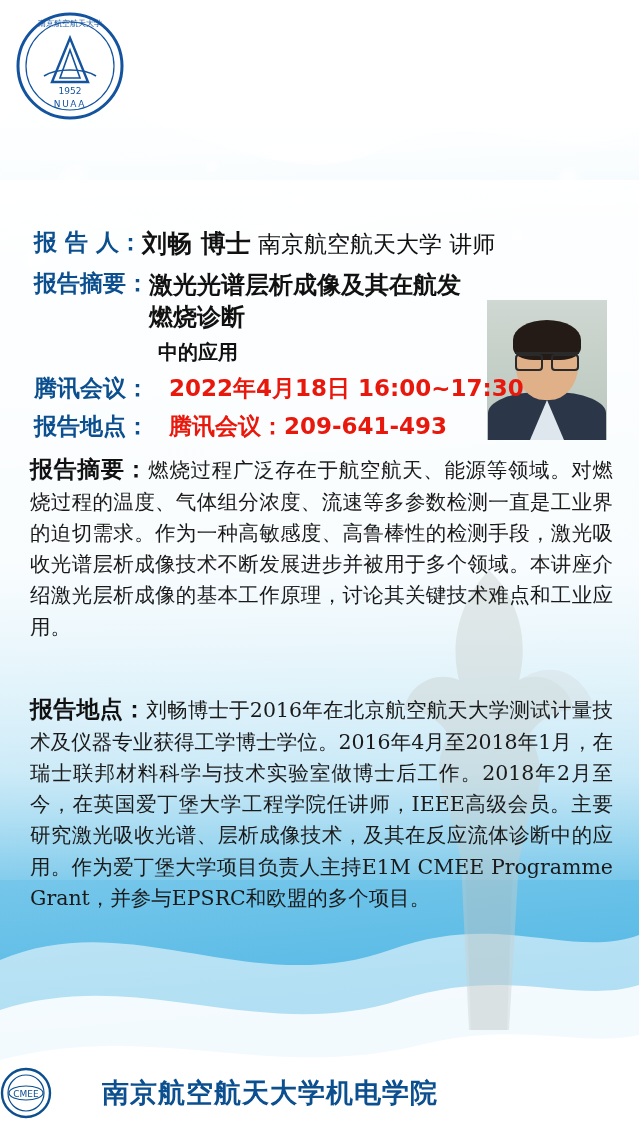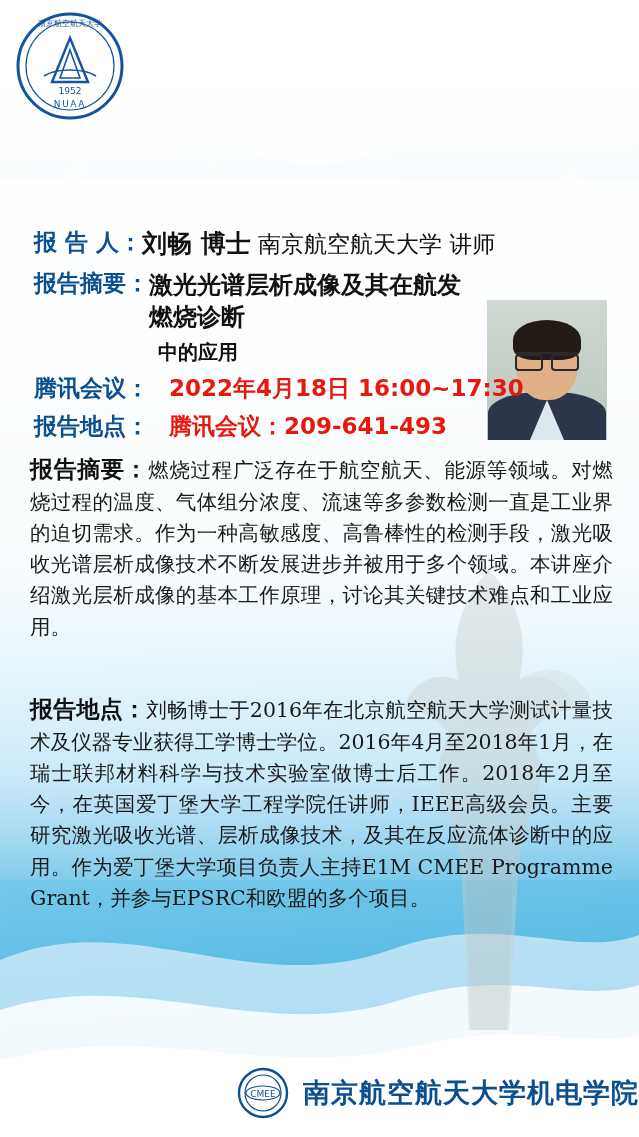--- a/index.html
+++ b/index.html
@@ -215,29 +215,30 @@
   #abstract { top: 452px; }
   #bio { top: 692px; }
 
   
   .footer {
     position: absolute;
     left: 0; right: 0;
     bottom: 18px;
     display: flex;
     align-items: center;
-    justify-content: flex-end;
+    justify-content: flex-start;
     gap: 14px;
   }
   .footer-text {
     font-family: "DejaVu Sans", sans-serif;
     font-weight: bold;
     font-size: 27px;
     color: #0b4f8f;
     letter-spacing: 1px;
+    margin-left: 36px;
   }
 </style>
 </head>
 <body>
 
 <div class="poster">
 
   <div class="bg-layer">
     <svg width="639" height="1137" viewBox="0 0 639 1137">
       <defs>

